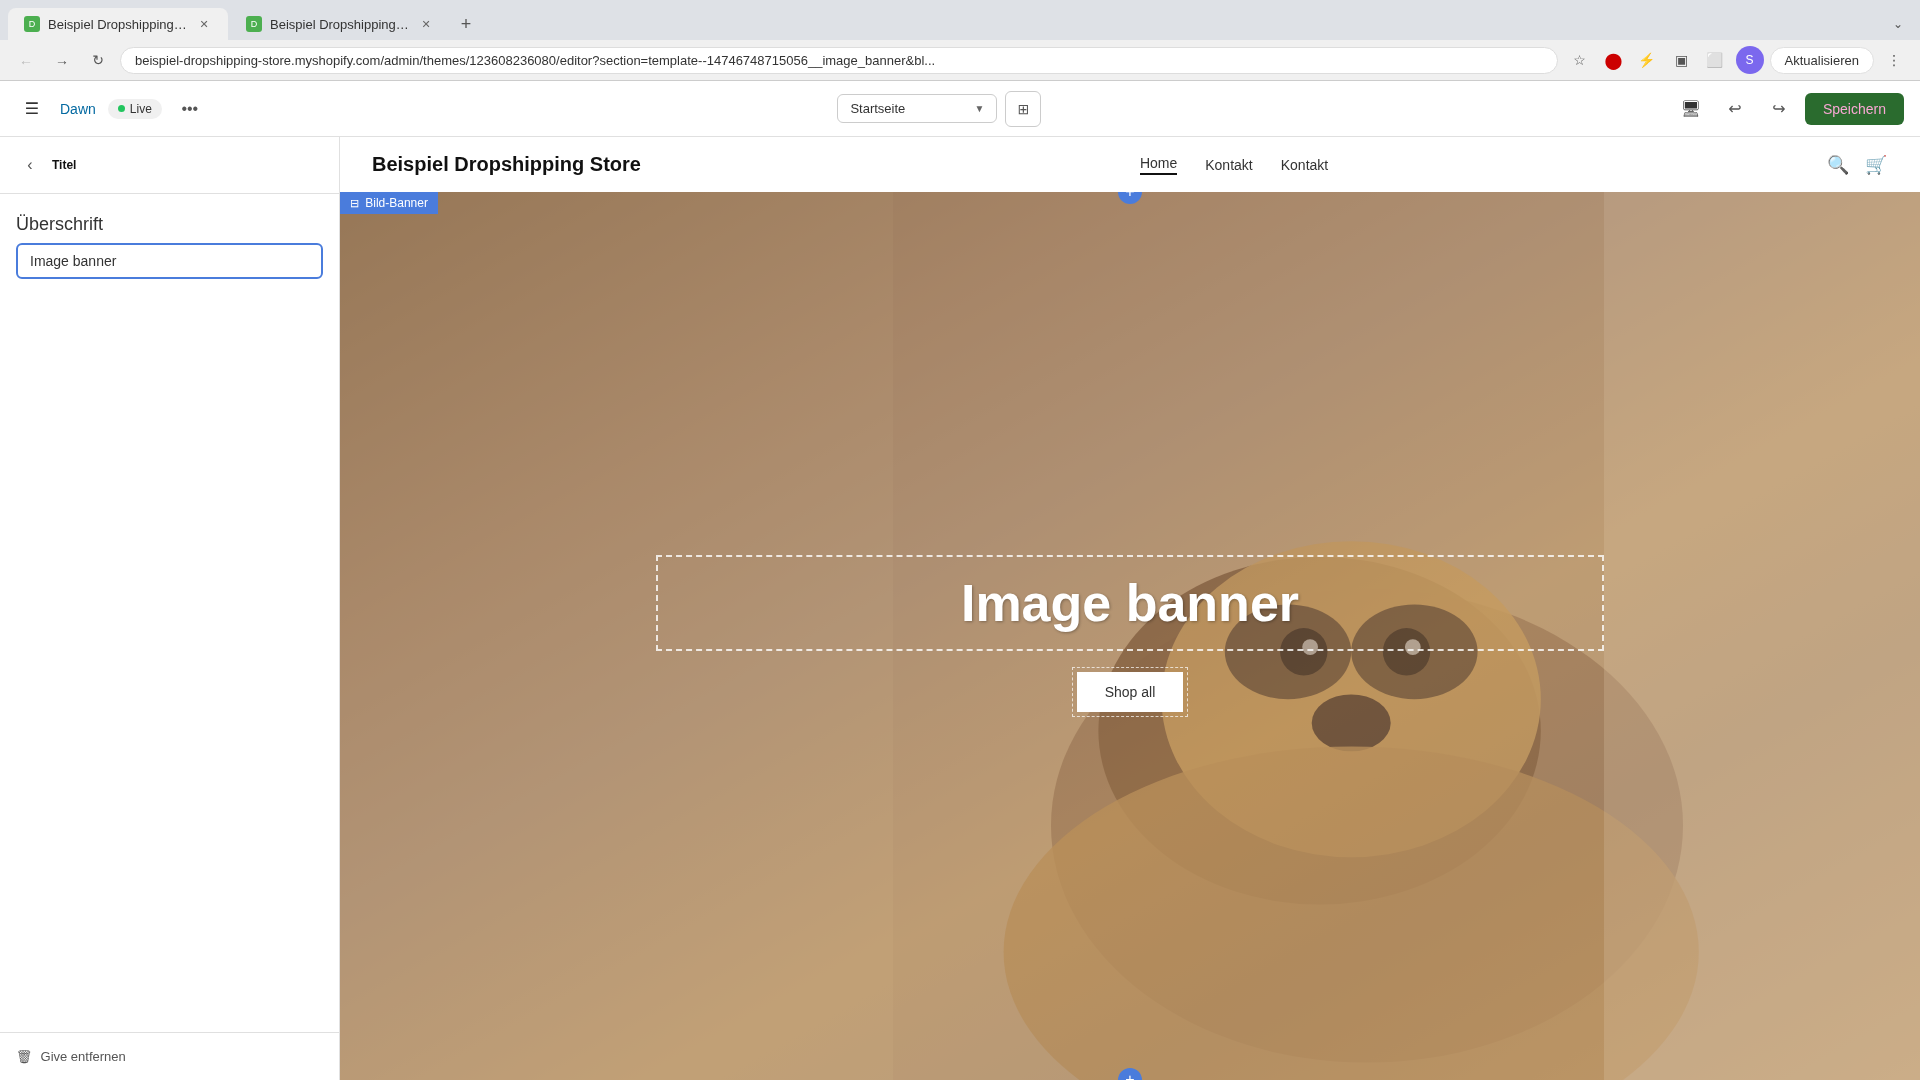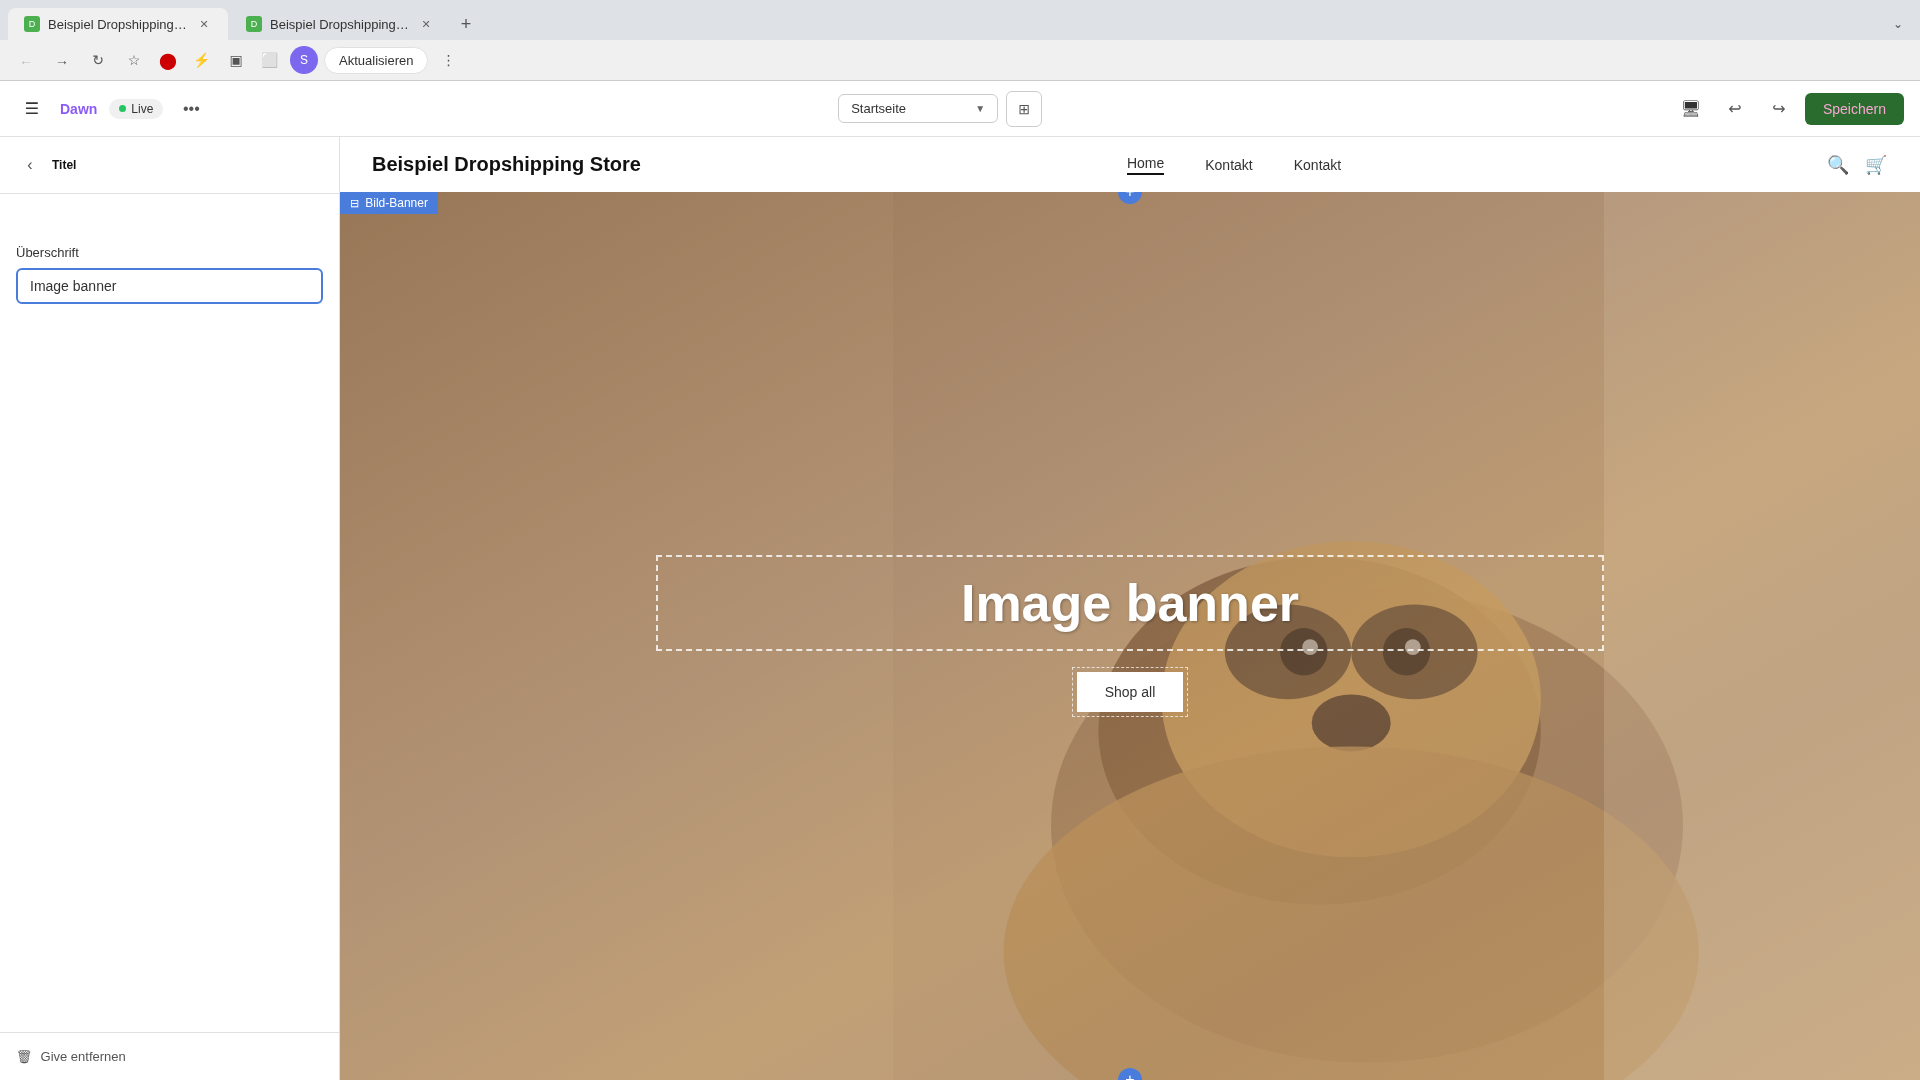--- a/index.html
+++ b/index.html
@@ -197,22 +197,22 @@
       align-items: center;
       justify-content: center;
       border-radius: 6px;
       cursor: pointer;
       color: #333;
       font-size: 16px;
     }
 
     .store-name {
       font-size: 14px;
-      font-weight: 700;
-      color: #8b5cf6;
+      font-weight: 400;
+      color: #0369a1;
     }
 
     .live-badge {
       display: flex;
       align-items: center;
       gap: 5px;
       background: #f0f0f0;
       border-radius: 20px;
       padding: 3px 10px;
       font-size: 12px;
@@ -355,25 +355,24 @@
       font-weight: 600;
       color: #111;
     }
 
     .sidebar-content {
       padding: 20px 16px;
       flex: 1;
     }
 
     .field-label {
-      font-size: 13px;
+      font-size: 18px;
       font-weight: 500;
       color: #333;
       margin-bottom: 8px;
-      margin-top: 31px;
     }
 
     .text-input {
       width: 100%;
       border: 2px solid #4a7cdc;
       border-radius: 6px;
       padding: 8px 12px;
       font-size: 14px;
       color: #333;
       outline: none;
@@ -462,21 +461,21 @@
 
     .store-logo {
       font-size: 20px;
       font-weight: 600;
       color: #111;
     }
 
     .store-nav {
       display: flex;
       align-items: center;
-      gap: 41px;
+      gap: 28px;
     }
 
     .nav-item {
       font-size: 14px;
       color: #333;
       cursor: pointer;
       text-decoration: none;
     }
 
     .nav-item.active {
@@ -648,20 +647,21 @@
   <div class="address-bar-row">
     <div class="nav-btn disabled">
       <span>←</span>
     </div>
     <div class="nav-btn">
       <span>→</span>
     </div>
     <div class="nav-btn">
       <span>↻</span>
     </div>
+    <input class="address-input" value="beispiel-dropshipping-store.myshopify.com/admin/themes/123608236080/editor?section=template--14746748715056__image_banner&amp;bl..." style="">
     <div class="address-icons">
       <div class="addr-icon">☆</div>
       <div class="addr-icon" style="color:#cc0000;font-size:16px;">⬤</div>
       <div class="addr-icon">⚡</div>
       <div class="addr-icon">▣</div>
       <div class="addr-icon">⬜</div>
       <div class="profile-icon">
         <span>S</span>
       </div>
       <button class="update-btn">Aktualisieren</button>

